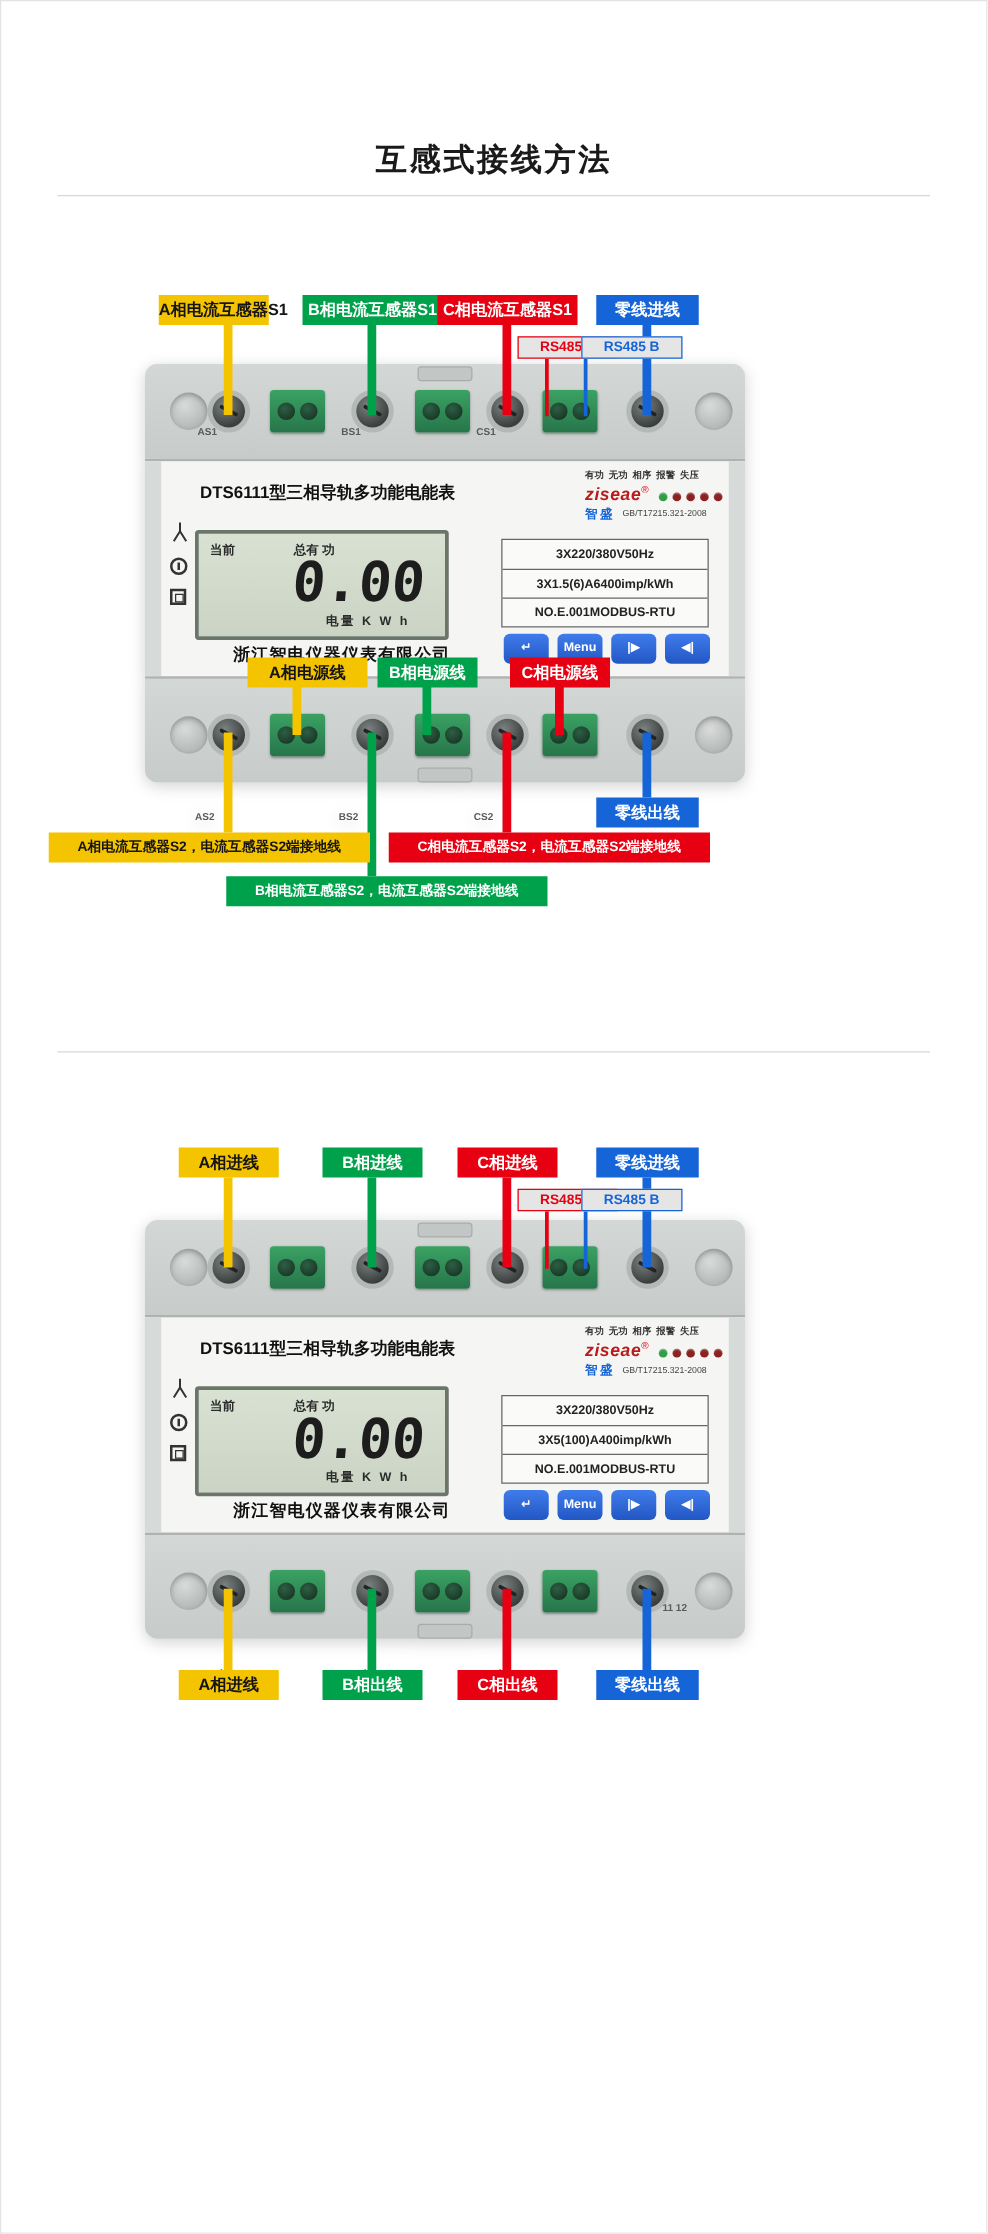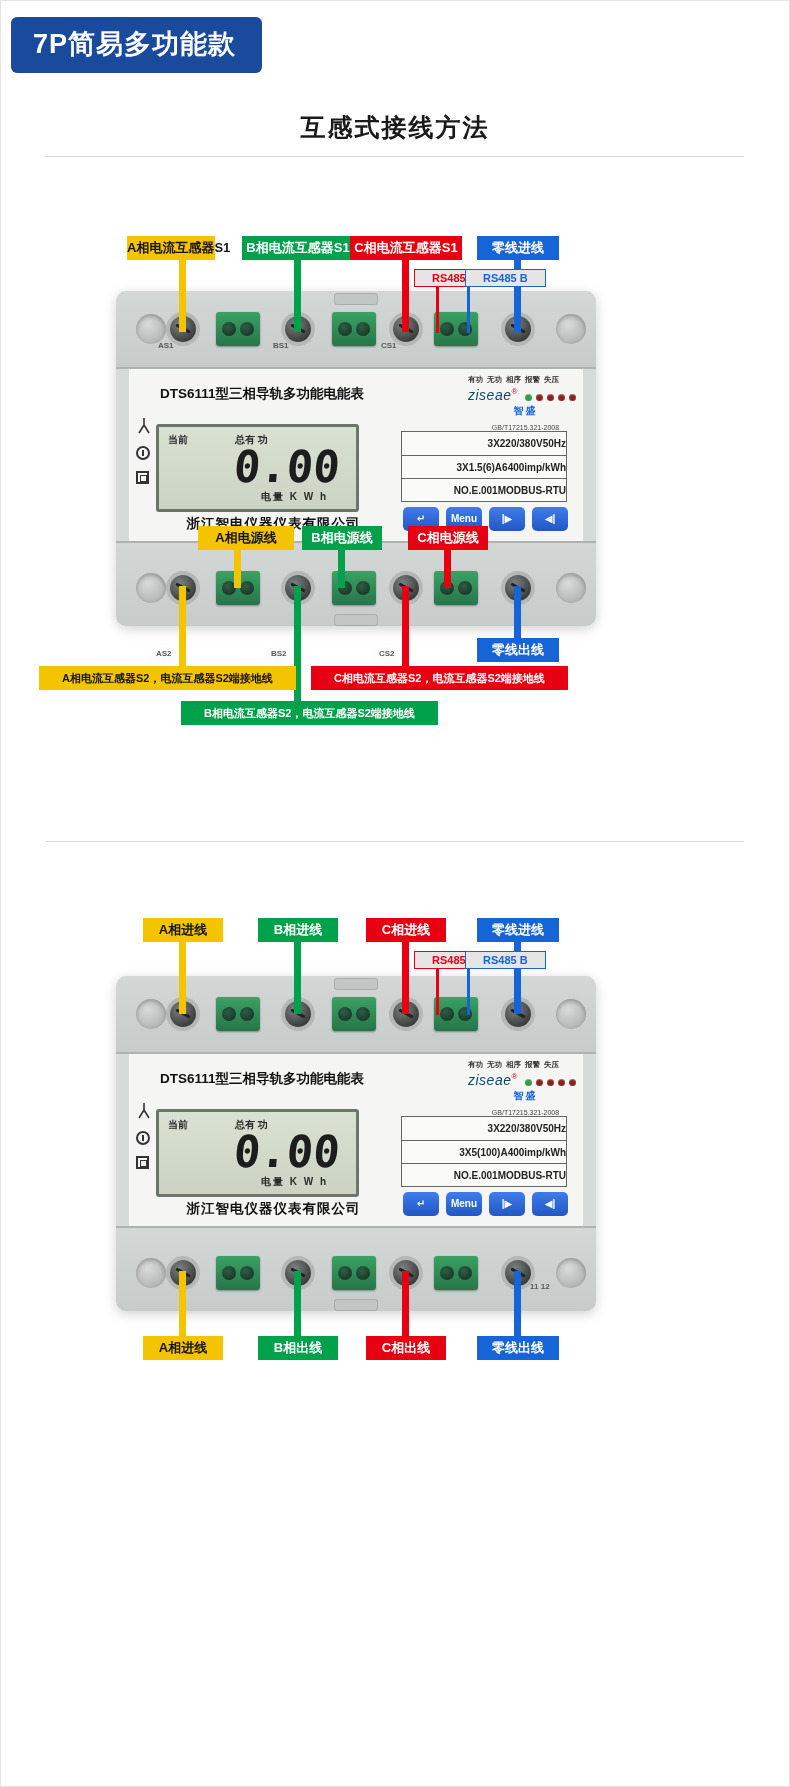--- a/index.html
+++ b/index.html
@@ -68,59 +68,56 @@
   .m-icons { position:absolute; left:20px; top:48px; width:20px; color:#333; }
   .m-icon { display:block; margin-bottom:11px; }
   .circ1 { width:14px; height:14px; border:2px solid #333; border-radius:50%; position:relative; }
   .circ1::after { content:""; position:absolute; left:4px; top:2px; width:2px; height:6px; background:#333; }
   .nsq { width:13px; height:13px; border:2px solid #333; position:relative; }
   .nsq::after { content:""; position:absolute; left:2px; top:2px; width:5px; height:5px; border:1px solid #333; }
 
   .brandbox { position:absolute; left:352px; top:6px; width:115px; }
   .ind-row { display:flex; gap:4px; font-size:7.5px; font-weight:bold; color:#333; white-space:nowrap; }
   .brand-row { display:flex; align-items:flex-start; margin-top:2px; }
-  .brand-name { color:#0c4a6e; font-size:14px; font-weight:normal; font-style:italic; letter-spacing:.5px; }
+  .brand-name { color:#b91c1c; font-size:14px; font-weight:bold; font-style:italic; letter-spacing:.5px; }
   .brand-reg { color:#E60012; font-size:8px; }
   .dots { display:flex; gap:4px; margin:7px 0 0 8px; }
   .dots i { width:7px; height:7px; border-radius:50%; background:#8a2222;
             box-shadow:inset 0 1px 1px rgba(255,255,255,.35); }
   .dots i:first-child { background:#2e9e47; }
-  .sub-row { display:flex; align-items:center; gap:6px; margin-top:1px;flex-direction:column; }
+  .sub-row { display:flex; align-items:center; gap:6px; margin-top:1px; }
   .brand-cn { color:#1565D8; font-size:10px; font-weight:bold; letter-spacing:2px; }
   .standard { font-size:7px; color:#444; white-space:nowrap; }
 
   .lcd { position:absolute; left:40px; top:55px; width:203px; height:88px;
          background:linear-gradient(#d9e1d2,#cbd4c4); border:3px solid #6b766b; border-radius:3px; }
   .lcd-s1 { position:absolute; left:9px;  top:6px; font-size:10px; color:#2a2a2a; font-weight:bold; }
   .lcd-s2 { position:absolute; left:76px; top:6px; font-size:10px; color:#2a2a2a; font-weight:bold; }
   .lcd-val { position:absolute; right:16px; top:14px; font-family:"DejaVu Sans Mono",monospace;
              font-size:44px; font-weight:bold; color:#1d1d1d; transform:skewX(-5deg); }
   .lcd-unit { position:absolute; right:28px; bottom:5px; font-size:10px; font-weight:bold;
               color:#2a2a2a; letter-spacing:2px; white-space:nowrap; }
 
   .spec-table { position:absolute; left:285px; top:62px; width:166px; border:1px solid #666; background:#fafbf9; }
-  .spec-row { display:flex; height:23px; align-items:center; justify-content:flex-end;
+  .spec-row { display:flex; height:23px; align-items:center; justify-content:center;
               border-top:1px solid #666; font-size:10px; font-weight:bold; color:#222; white-space:nowrap; }
   .spec-row:first-child { border-top:none; }
 
   .company { position:absolute; left:40px; top:146px; width:235px; text-align:center;
              font-size:13.5px; font-weight:bold; color:#111; letter-spacing:1px; white-space:nowrap; }
   .btn-row { position:absolute; left:287px; top:138px; display:flex; gap:7px; }
   .mbtn { width:36px; height:24px; line-height:24px; text-align:center;
           background:linear-gradient(#3f7ceb,#2257c4); color:#fff; border-radius:5px;
           font-size:10px; font-weight:bold; }
 </style>
 </head>
 <body>
 
 <div class="page">
 
-  <div class="banner">
-    <span>7P简易多功能款</span>
-  </div>
 
   <div class="sec-title" style="top:110px">互感式接线方法</div>
   <div class="sec-line" style="top:155px"></div>
 
   <div class="diagram" style="top:200px;height:560px">
 
     <div class="plabel lbl-y" style="left:126px;top:35px;width:88px">A相电流互感器S1</div>
     <div class="plabel lbl-g" style="left:241px;top:35px;width:112px">B相电流互感器S1</div>
     <div class="plabel lbl-r" style="left:349px;top:35px;width:112px">C相电流互感器S1</div>
     <div class="plabel lbl-b" style="left:476px;top:35px;width:82px">零线进线</div>

